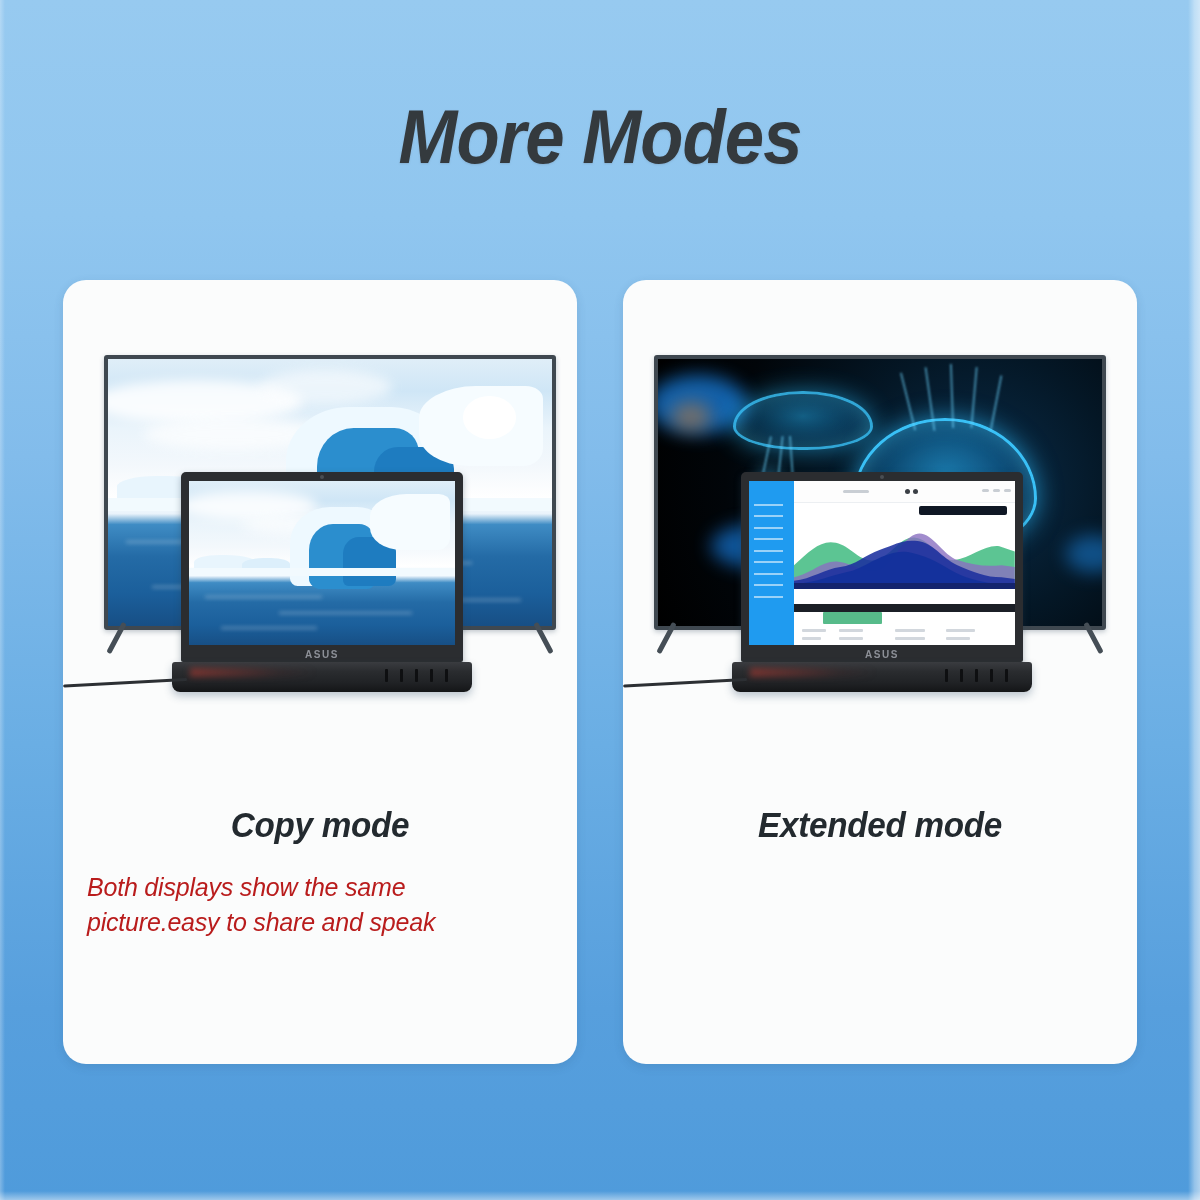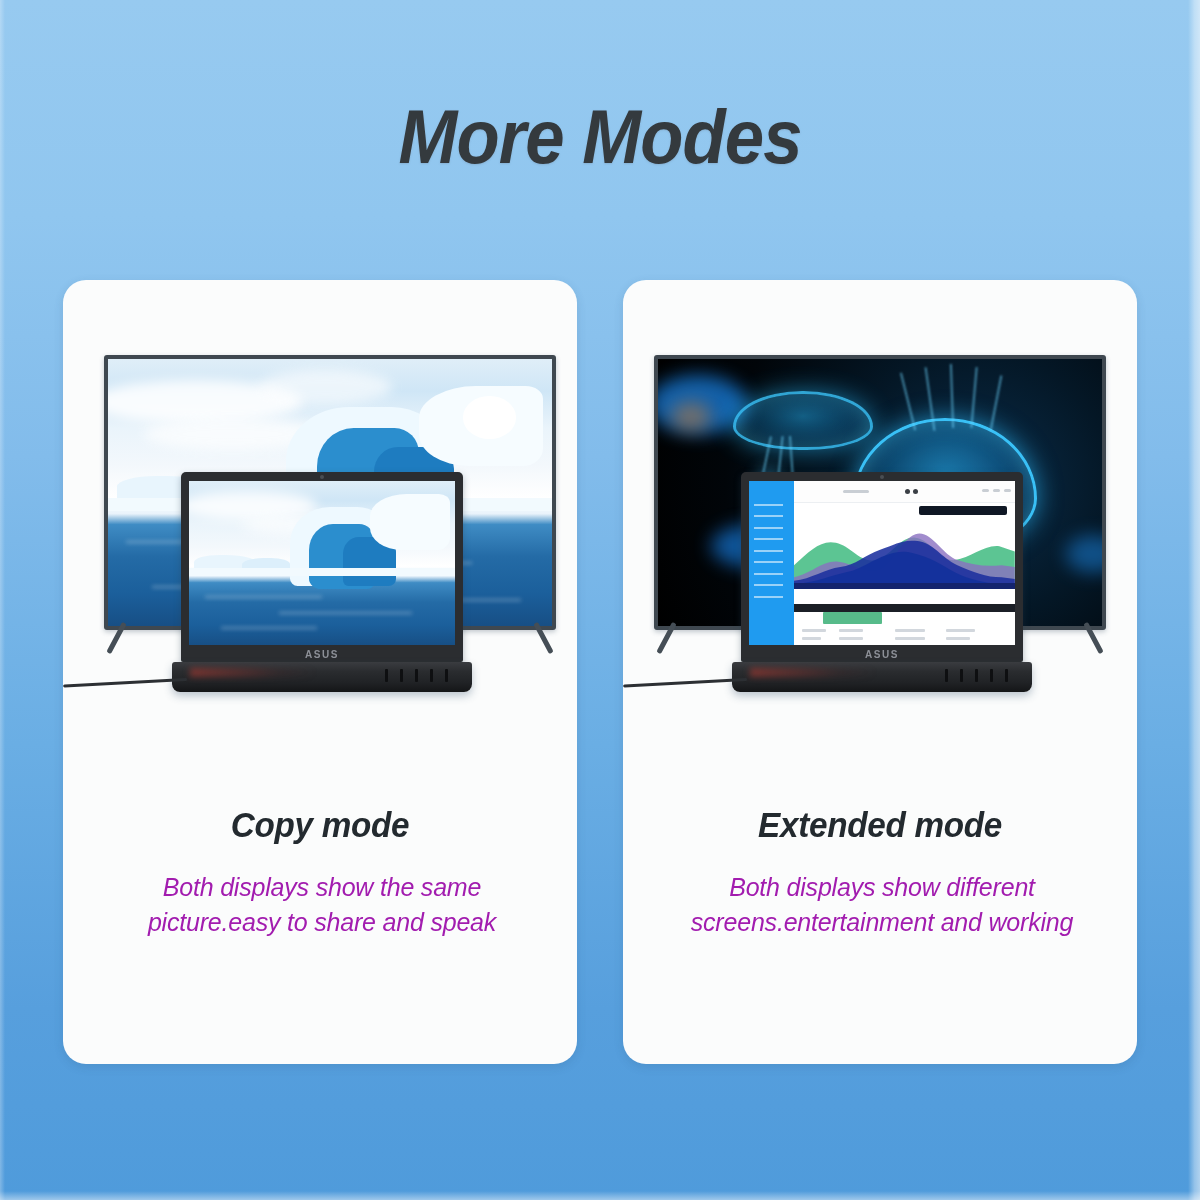--- a/index.html
+++ b/index.html
@@ -124,22 +124,22 @@
   .dash-cell{position:absolute;height:3px;background:#d2d7dd;border-radius:1px;}
   .dash-green{position:absolute;background:#57bb8a;border-radius:1px;}
 
   
   .card-title{
     position:absolute;left:0;width:100%;text-align:center;
     font-size:35px;font-weight:bold;font-style:italic;color:#232a2f;
     letter-spacing:-.3px;transform:scaleX(.95);
   }
   .card-desc{
-    position:absolute;left:36px;width:446px;text-align:center;
-    font-size:25px;line-height:35px;font-style:italic;color:#a21caf;
+    position:absolute;left:24px;width:446px;text-align:left;
+    font-size:25px;line-height:35px;font-style:italic;color:#b91c1c;
     letter-spacing:-.2px;
   }
 </style>
 </head>
 <body>
 
 <div id="stage">
 
   <div class="edge-strip edge-left"></div>
   <div class="edge-strip edge-right"></div>
@@ -309,16 +309,15 @@
           <div class="vent" style="right:18%;"></div>
           <div class="vent" style="right:23%;"></div>
           <div class="vent" style="right:28%;"></div>
         </div>
         <div class="cable" style="left:-118px;top:206px;width:124px;transform:rotate(-3deg);transform-origin:right center;"></div>
       </div>
 
     </div>
 
     <div class="card-title" style="top:525px;">Extended mode</div>
-    <div class="card-desc" style="top:590px;">Both displays show different screens.entertainment and working</div>
   </div>
 
 </div>
 
 </body></html>

